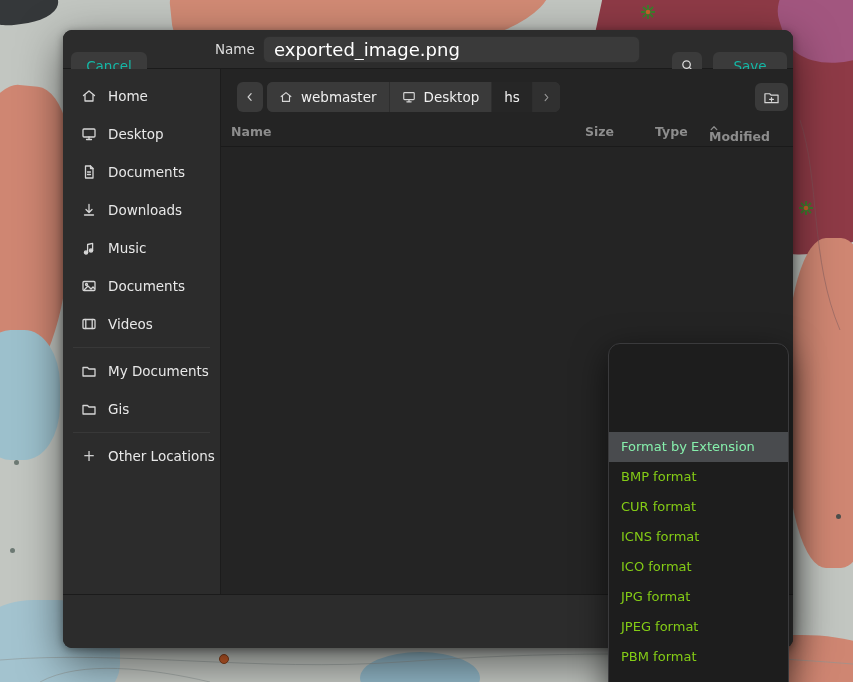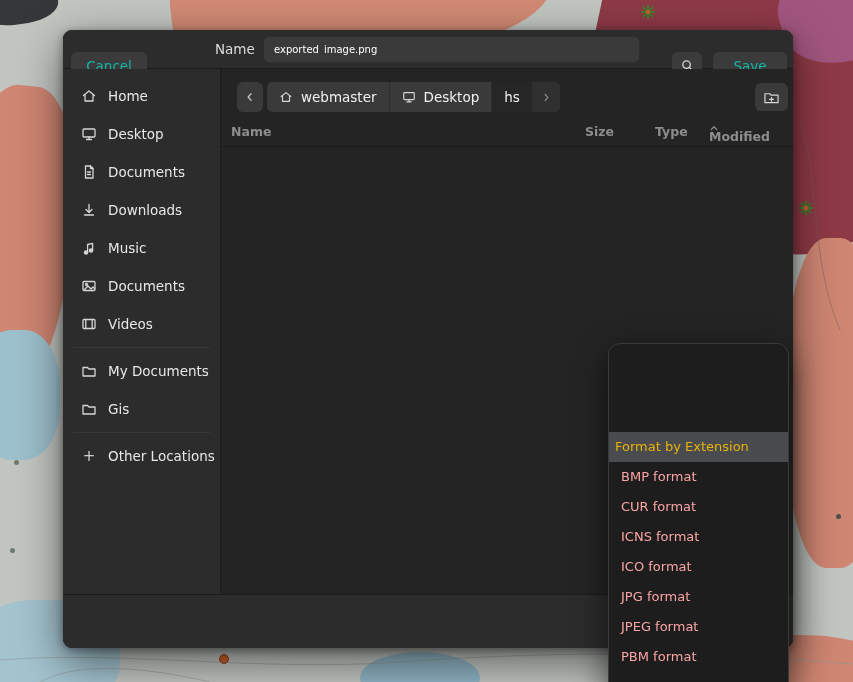--- a/index.html
+++ b/index.html
@@ -40,21 +40,21 @@
     position:absolute;top:22px;height:27px;background:#3b3b3b;border:none;border-radius:6px;
     color:#14b8a6;font-family:inherit;font-size:13.5px;padding:0 14px;cursor:pointer;
   }
   .btn-cancel{left:8px;width:76px;}
   .btn-save{left:650px;width:74px;}
   .btn-search{left:609px;width:30px;padding:0;display:flex;align-items:center;justify-content:center;}
   .name-label{position:absolute;left:152px;top:0;height:38px;line-height:38px;font-size:13.5px;color:#dcdcdc;}
   .filename-entry{
     position:absolute;left:200px;top:6px;width:377px;height:27px;box-sizing:border-box;
     background:#3a3a3a;border:1px solid #2e2e2e;border-radius:6px;color:#ffffff;
-    font-family:inherit;font-size:10px;padding:0 10px;outline:none;
+    font-family:inherit;font-size:18px;padding:0 10px;outline:none;
   }
 
   .dialog-body{position:absolute;left:0;top:39px;right:0;height:525px;display:flex;}
   
   .sidebar{width:158px;box-sizing:border-box;background:#2c2c2c;border-right:1px solid #1c1c1c;padding-top:8px;}
   .side-item{display:flex;align-items:center;height:38px;padding-left:18px;gap:11px;font-size:13.5px;color:#e8e8e8;cursor:pointer;}
   .side-item .ic{width:16px;height:16px;display:flex;align-items:center;justify-content:center;flex:0 0 16px;}
   .side-sep{height:1px;background:#383838;margin:4px 10px;}
   .plus-glyph{font-size:15px;color:#cfcfcf;line-height:16px;}
 
@@ -79,22 +79,22 @@
 
   .bottombar{position:absolute;left:0;bottom:0;right:0;height:53px;background:#2c2c2c;border-top:1px solid #1b1b1b;}
 
   
   .format-popup{
     position:absolute;left:608px;top:343px;width:181px;height:368px;z-index:20;
     background:#1d1d1d;border:1px solid #3a3a3c;border-radius:12px;
     box-shadow:0 10px 34px rgba(0,0,0,.6);overflow:hidden;box-sizing:border-box;
   }
   .popup-space{height:88px;}
-  .menu-item{height:30px;line-height:30px;padding:0 12px;font-size:13px;color:#fca5a5;cursor:pointer;white-space:nowrap;}
-  .menu-item.selected{background:#494b4e;color:#eab308;padding-left:6px;}
+  .menu-item{height:30px;line-height:30px;padding:0 12px;font-size:13px;color:#84cc16;cursor:pointer;white-space:nowrap;}
+  .menu-item.selected{background:#494b4e;color:#86efac;}
 
   svg{display:block;}
 </style>
 </head>
 <body>
 
 <div class="map">
   <div class="blob b-salmon-top"></div>
   <div class="blob b-maroon"></div>
   <div class="blob b-purple"></div>

